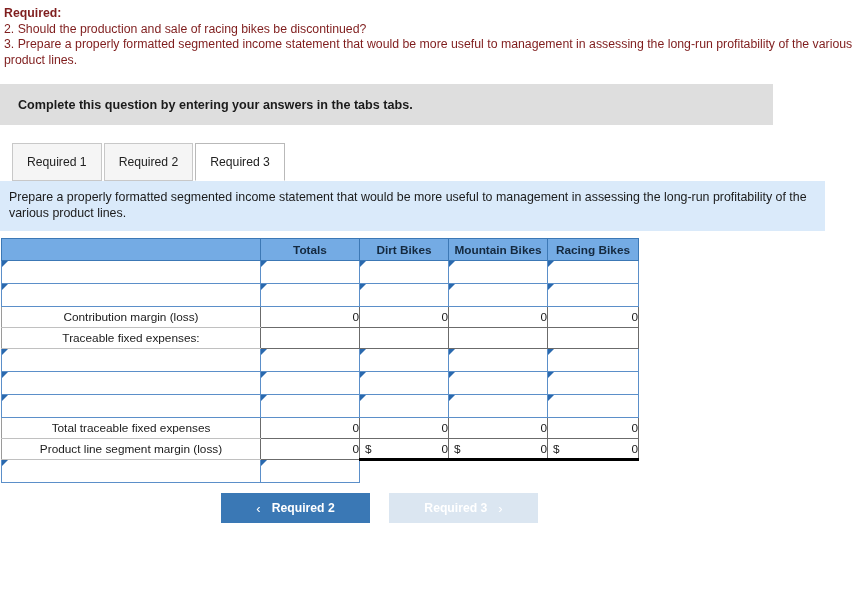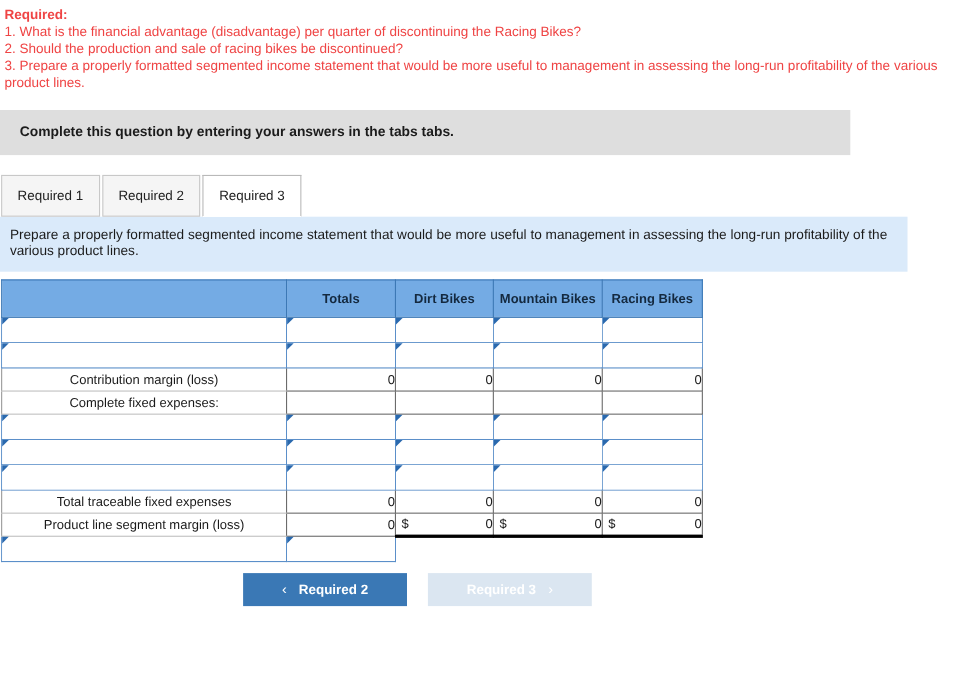--- a/index.html
+++ b/index.html
@@ -15,21 +15,21 @@
     color: #1a1a1a;
     position: relative;
     overflow: hidden;
   }
 
   
   .prompt {
     padding: 6px 8px 0 4px;
     line-height: 15.5px;
     font-size: 12.3px;
-    color: #ef4444;
+    color: #7f1d1d;
   }
   .prompt-title {
     font-weight: bold;
     font-size: 12.3px;
     margin-bottom: 0px;
   }
   .prompt-line { white-space: normal; }
 
   
   .gray-banner {
@@ -40,21 +40,21 @@
     align-items: center;
     padding-left: 18px;
     font-weight: bold;
     font-size: 12.6px;
     color: #1b1b1b;
   }
 
   
   .tabstrip {
     margin-top: 17px;
-    padding-left: 1px;
+    padding-left: 12px;
     display: flex;
     align-items: flex-end;
     height: 39px;
     position: relative;
   }
   .tab {
     height: 38px;
     box-sizing: border-box;
     min-width: 85px;
     padding: 0 14px;
@@ -111,21 +111,21 @@
   col.c-mtn   { width: 99px; }
   col.c-race  { width: 91px; }
 
   
   tr.head th {
     background: #74abe4;
     border: 1px solid #3c78b5;
     color: #14293f;
     font-weight: bold;
     font-size: 11.8px;
-    height: 34px;
+    height: 22px;
     text-align: center;
   }
   tr.head th.blank { border-right: 1px solid #3c78b5; }
 
   
   td.lbl {
     border-left: 1px solid #9a9a9a;
     border-right: 1px solid #6b6b6b;
     border-bottom: 1px solid #c0c0c0;
     padding-left: 5px;
@@ -202,21 +202,20 @@
   }
   .navbtn .chev { font-size: 13px; font-weight: normal; }
   .navbtn .chev.left { margin-right: 11px; }
   .navbtn .chev.right { margin-left: 11px; }
 </style>
 </head>
 <body>
 
 <div class="prompt">
   <div class="prompt-title">Required:</div>
-  <div class="prompt-line">1. What is the financial advantage (disadvantage) per quarter of discontinuing the Racing Bikes?</div>
   <div class="prompt-line">2. Should the production and sale of racing bikes be discontinued?</div>
   <div class="prompt-line">3. Prepare a properly formatted segmented income statement that would be more useful to management in assessing the long-run profitability of the various product lines.</div>
 </div>
 
 <div class="gray-banner">Complete this question by entering your answers in the tabs tabs.</div>
 
 <div class="tabstrip">
   <div class="tab">Required 1</div>
   <div class="tab">Required 2</div>
   <div class="tab active">Required 3</div>
@@ -260,21 +259,21 @@
 
     <tr>
       <td class="lbl">Contribution margin (loss)</td>
       <td class="num topline">0</td>
       <td class="num topline">0</td>
       <td class="num topline">0</td>
       <td class="num topline">0</td>
     </tr>
 
     <tr>
-      <td class="lbl">Complete fixed expenses:</td>
+      <td class="lbl">Traceable fixed expenses:</td>
       <td class="num"></td>
       <td class="num"></td>
       <td class="num"></td>
       <td class="num"></td>
     </tr>
 
     <tr class="inp-row">
       <td class="inp"></td>
       <td class="inp"></td>
       <td class="inp"></td>

